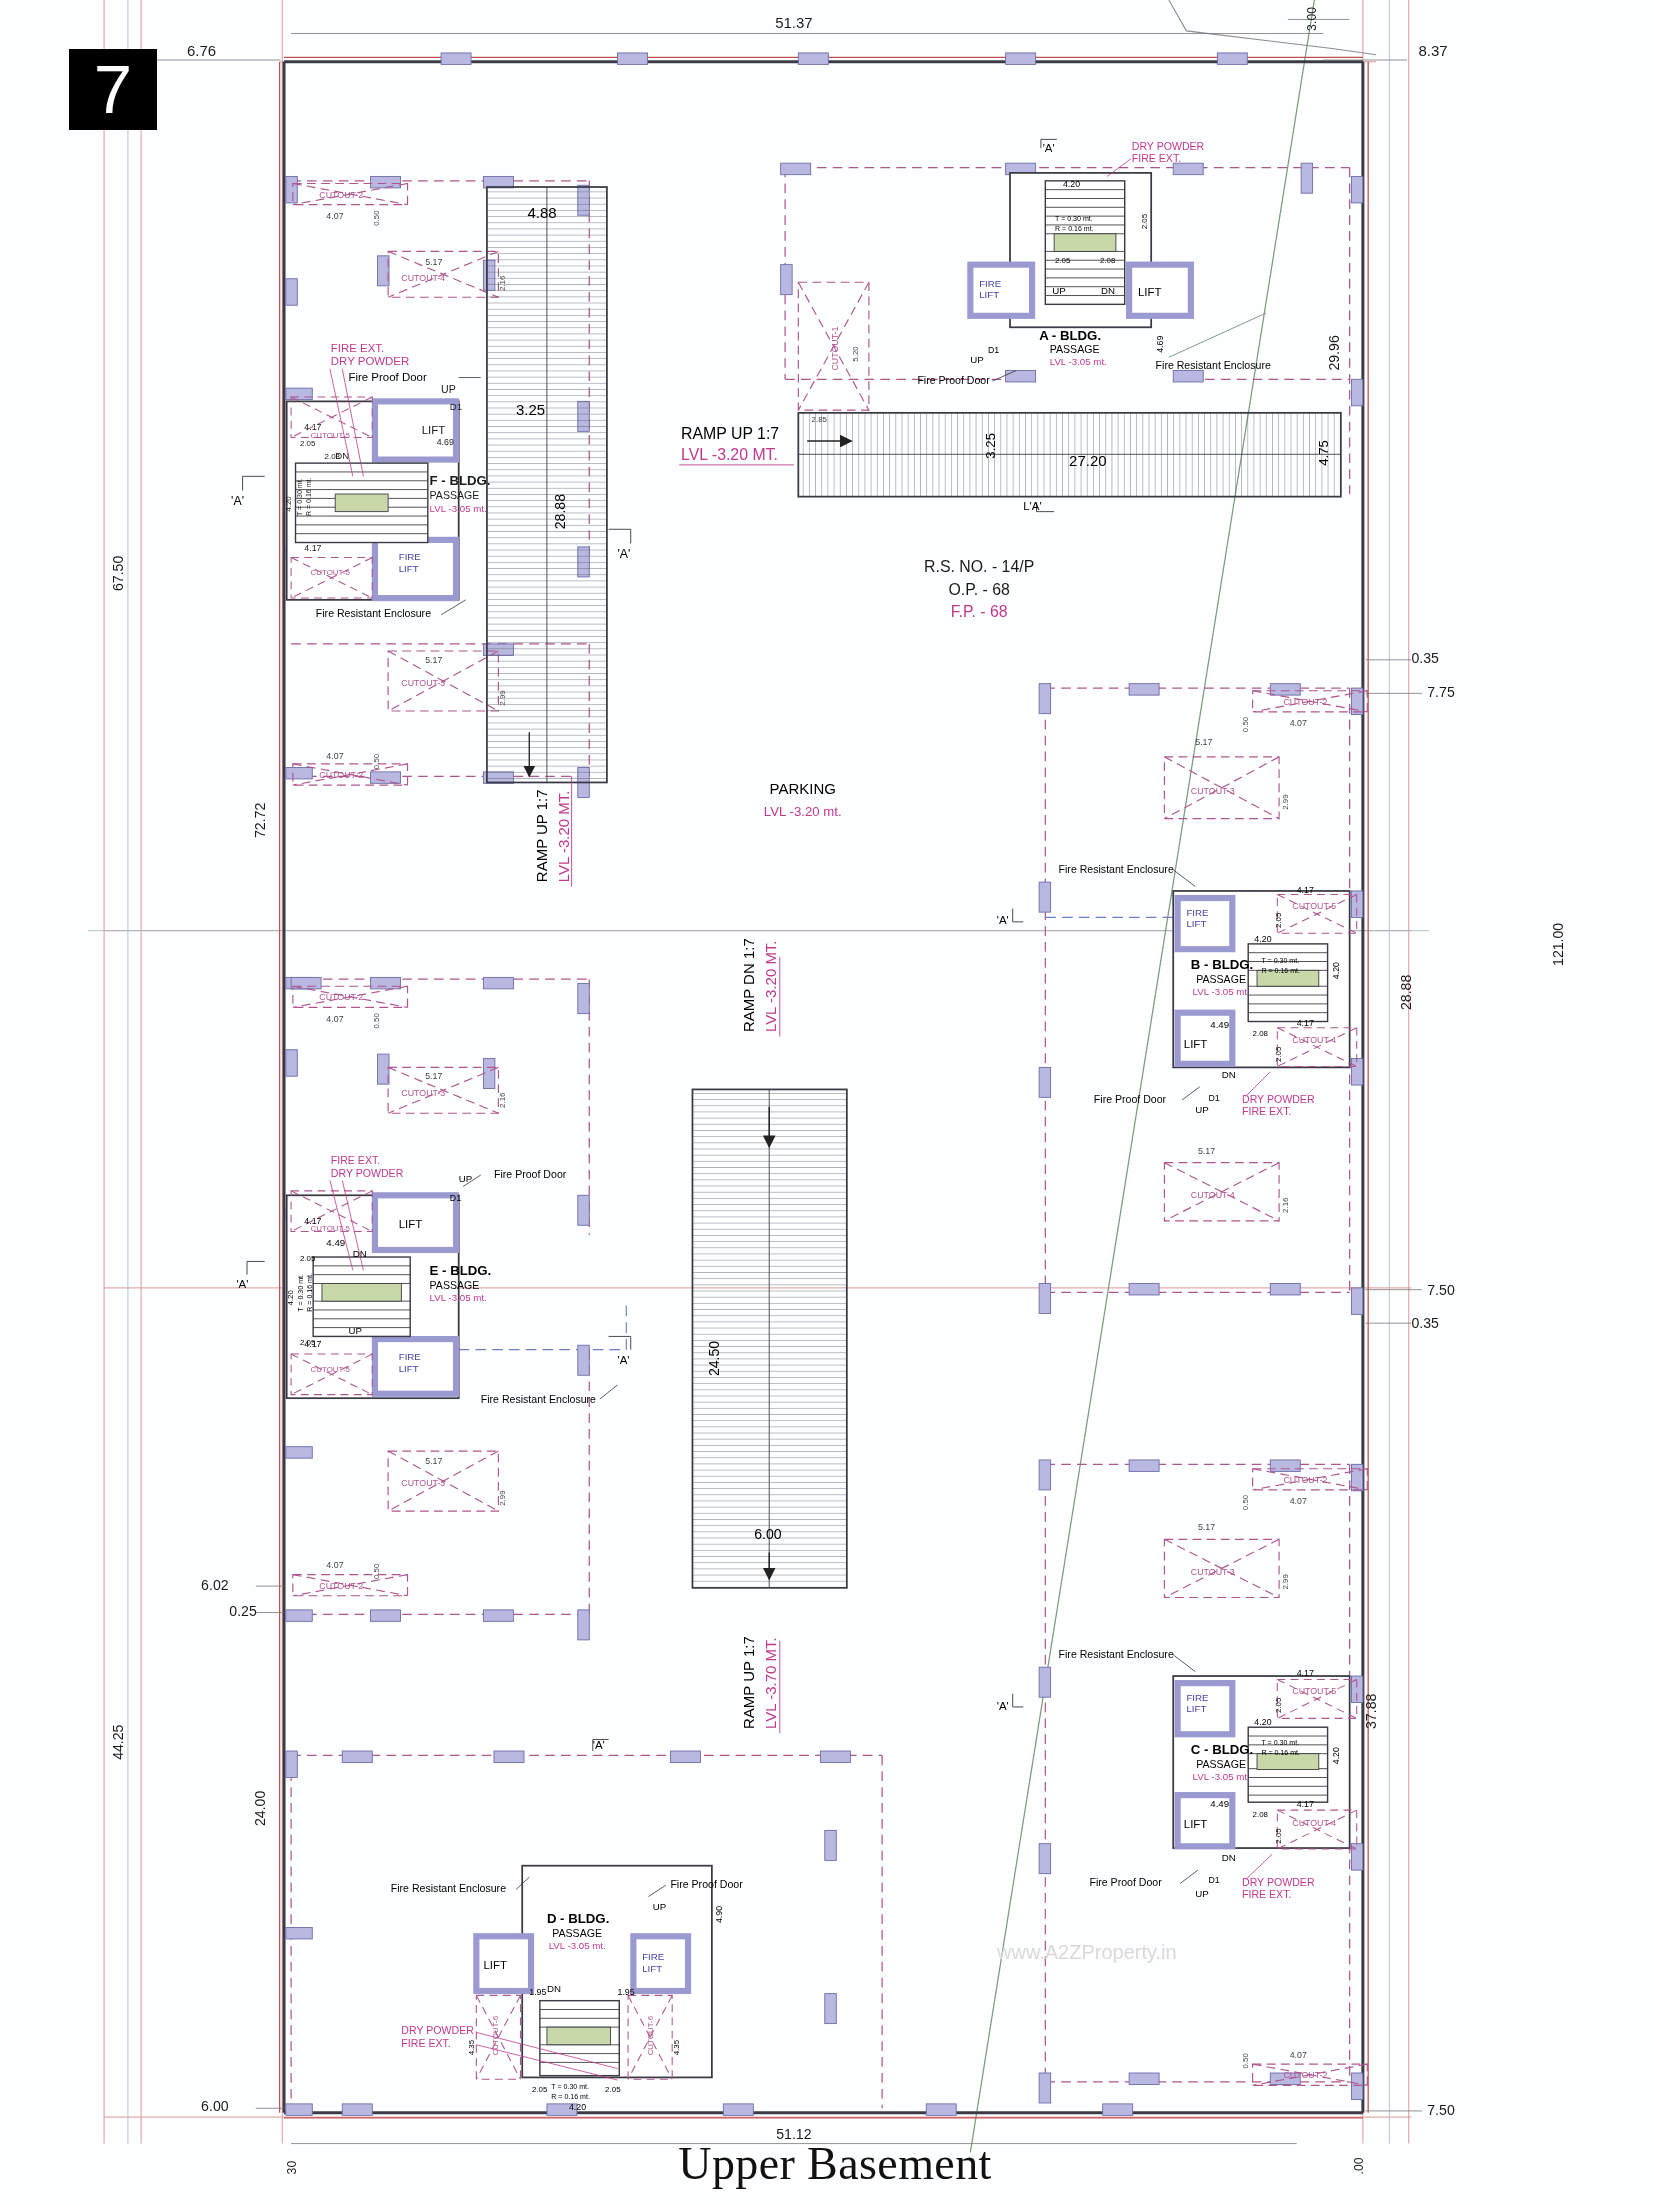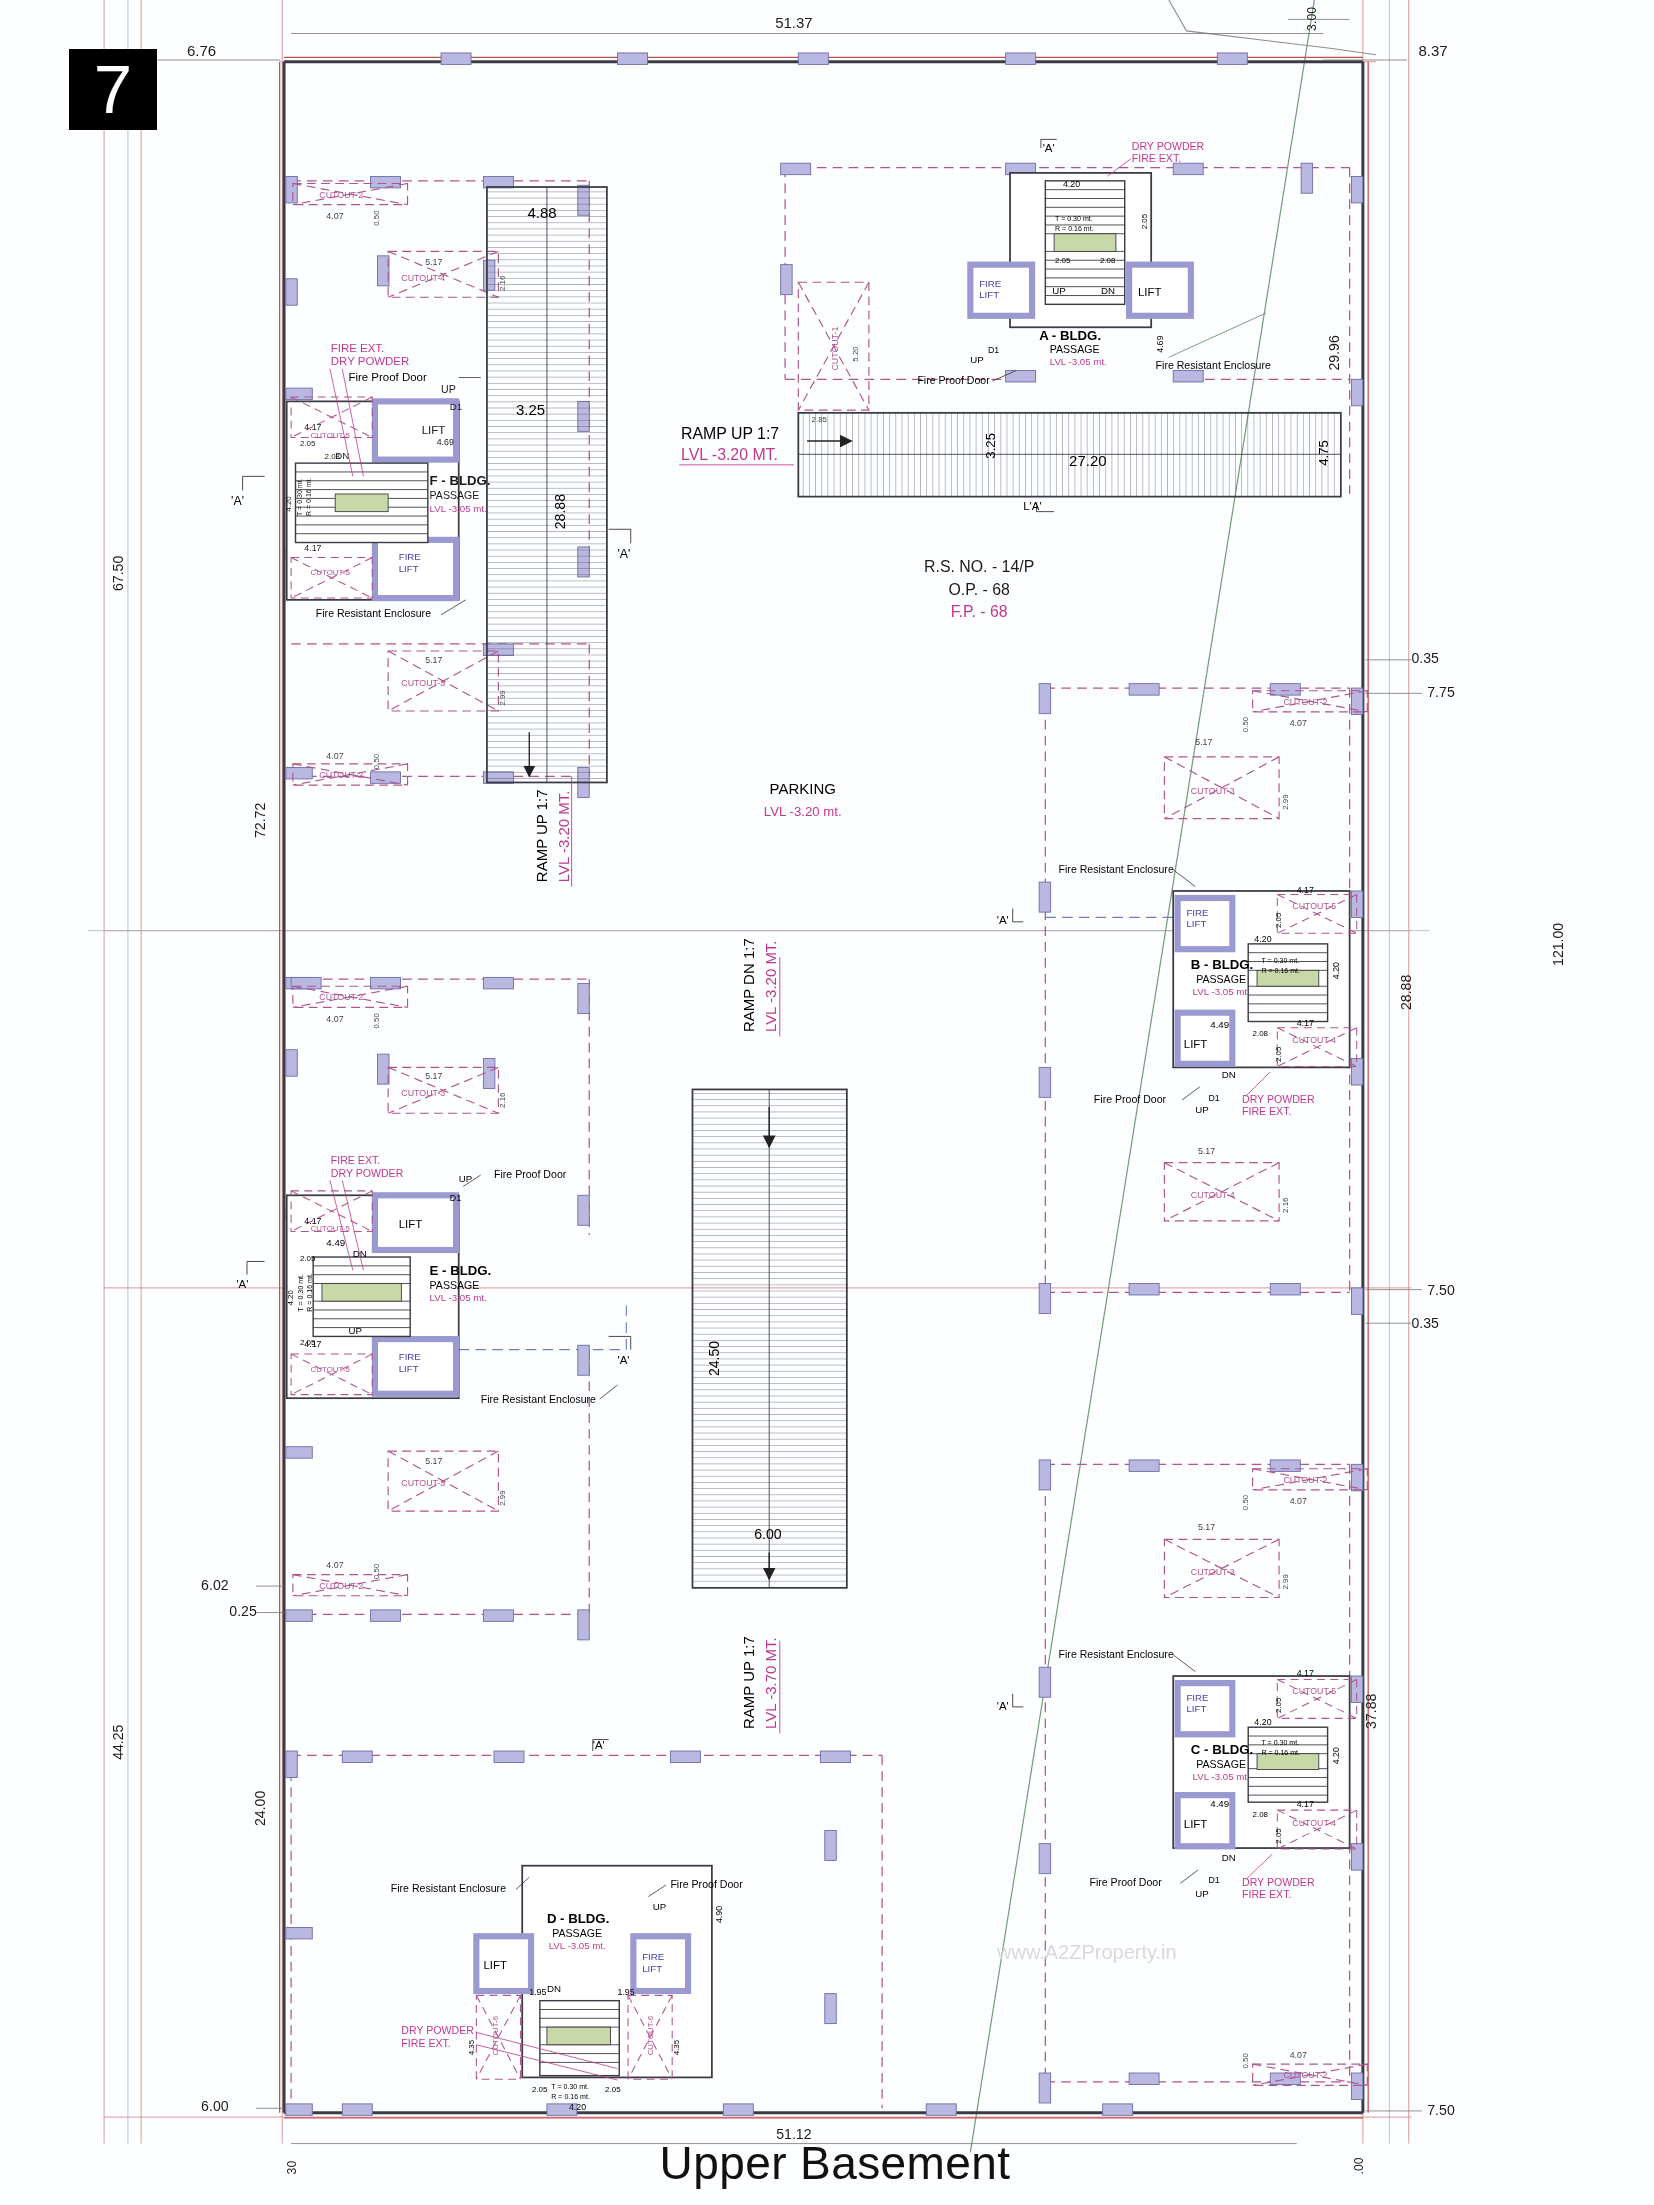--- a/index.html
+++ b/index.html
@@ -2,21 +2,21 @@
 <html style="font-size:14px"><head>
 <meta charset="utf-8">
 <style>
   html,body{margin:0;padding:0;background:#ffffff;}
   body{font-family:"Liberation Sans",sans-serif;}
   #sheet{position:relative;width:1654px;height:2206px;background:#fdfeff;overflow:hidden;}
   #plan{position:absolute;inset:0;}
   .pagebadge{position:absolute;left:69px;top:49px;width:88px;height:81px;background:#000;
     color:#fff;font-size:69px;line-height:81px;text-align:center;font-family:"Liberation Sans",sans-serif;}
   .title{position:absolute;left:16px;right:0;bottom:16px;text-align:center;font-size:46px;color:#111;
-    font-family:Liberation Sans, sans-serif;letter-spacing:0.4px;}
+    font-family:Liberation Serif, serif;letter-spacing:0.4px;}
   .wm1{position:absolute;left:25px;top:423px;font-size:55px;font-weight:bold;color:#e7c9c9;opacity:.75;
     font-family:"Liberation Sans",sans-serif;}
   .wm1 .g{color:#cfe0cf;}
   .wm1 .y{color:#ecdfb4;}
   .wm2{position:absolute;left:997px;top:1941px;font-size:20px;color:#d9d9d9;
     font-family:"Liberation Sans",sans-serif;}
   text{font-family:"Liberation Sans",sans-serif;}
 </style>
 </head>
 <body>

